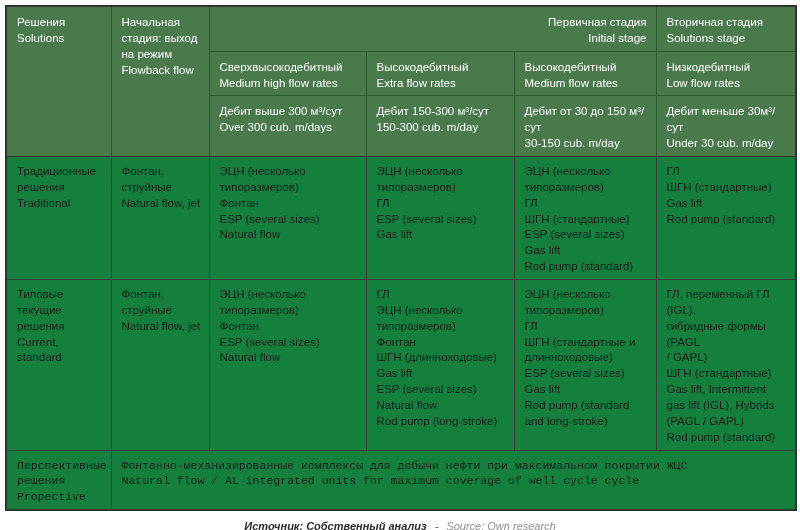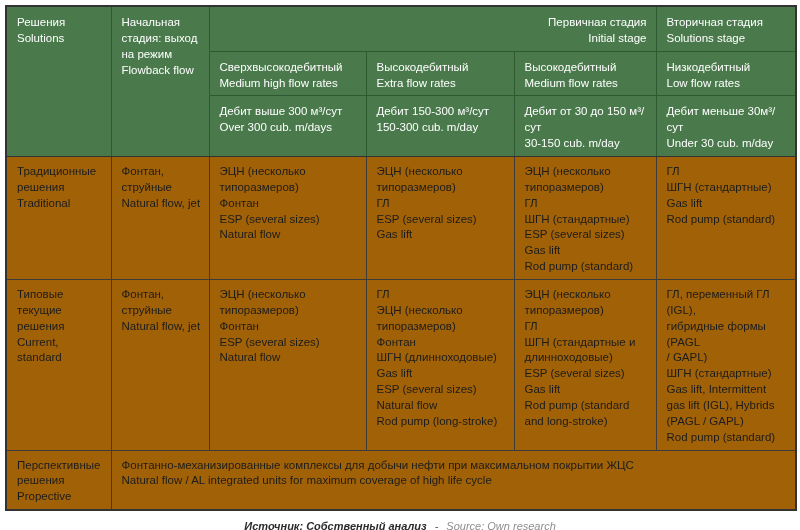--- a/index.html
+++ b/index.html
@@ -33,28 +33,28 @@
     line-height:1.38;
   }
   th.hdr-bottom { border-bottom-color:#333333; }
   th.primary-stage { text-align:right; }
   td {
     border:1px solid #3c3c3c;
     padding:7px 8px 4px 10px;
     font-size:11.5px;
     line-height:1.38;
     color:#1c1c1c;
-    background:#a16207;
+    background:#15803d;
   }
   tr.band1 { height:38px; }
   tr.band2 { height:42px; }
   tr.band3 { height:38px; }
   tr.row1  { height:111px; }
   tr.row2  { height:147px; }
-  tr.row3  { height:58px; }
+  tr.row3  { height:58px;font-family:Liberation Mono, monospace; }
 
   .source-row {
     margin-top:9px;
     text-align:center;
     font-size:11px;
     font-style:italic;
   }
   .source-ru { font-weight:bold; color:#2b2b2b; }
   .source-sep { color:#666666; margin:0 8px; }
   .source-en { color:#8d8d8d; }
@@ -174,20 +174,20 @@
 gas lift (IGL), Hybrids
 (PAGL / GAPL)
 Rod pump (standard)</td>
     </tr>
 
     <tr class="row3">
       <td>Перспективные
 решения
 Propective</td>
       <td colspan="5">Фонтанно-механизированные комплексы для добычи нефти при максимальном покрытии ЖЦС
-Natural flow / AL integrated units for maximum coverage of high life cycle</td>
+Natural flow / AL integrated units for maximum coverage of well cycle cycle</td>
     </tr>
   </tbody>
 </table>
 
 <div class="source-row">
   <span class="source-ru">Источник: Собственный анализ</span><span class="source-sep">-</span><span class="source-en">Source: Own research</span>
 </div>
 
 </body></html>

